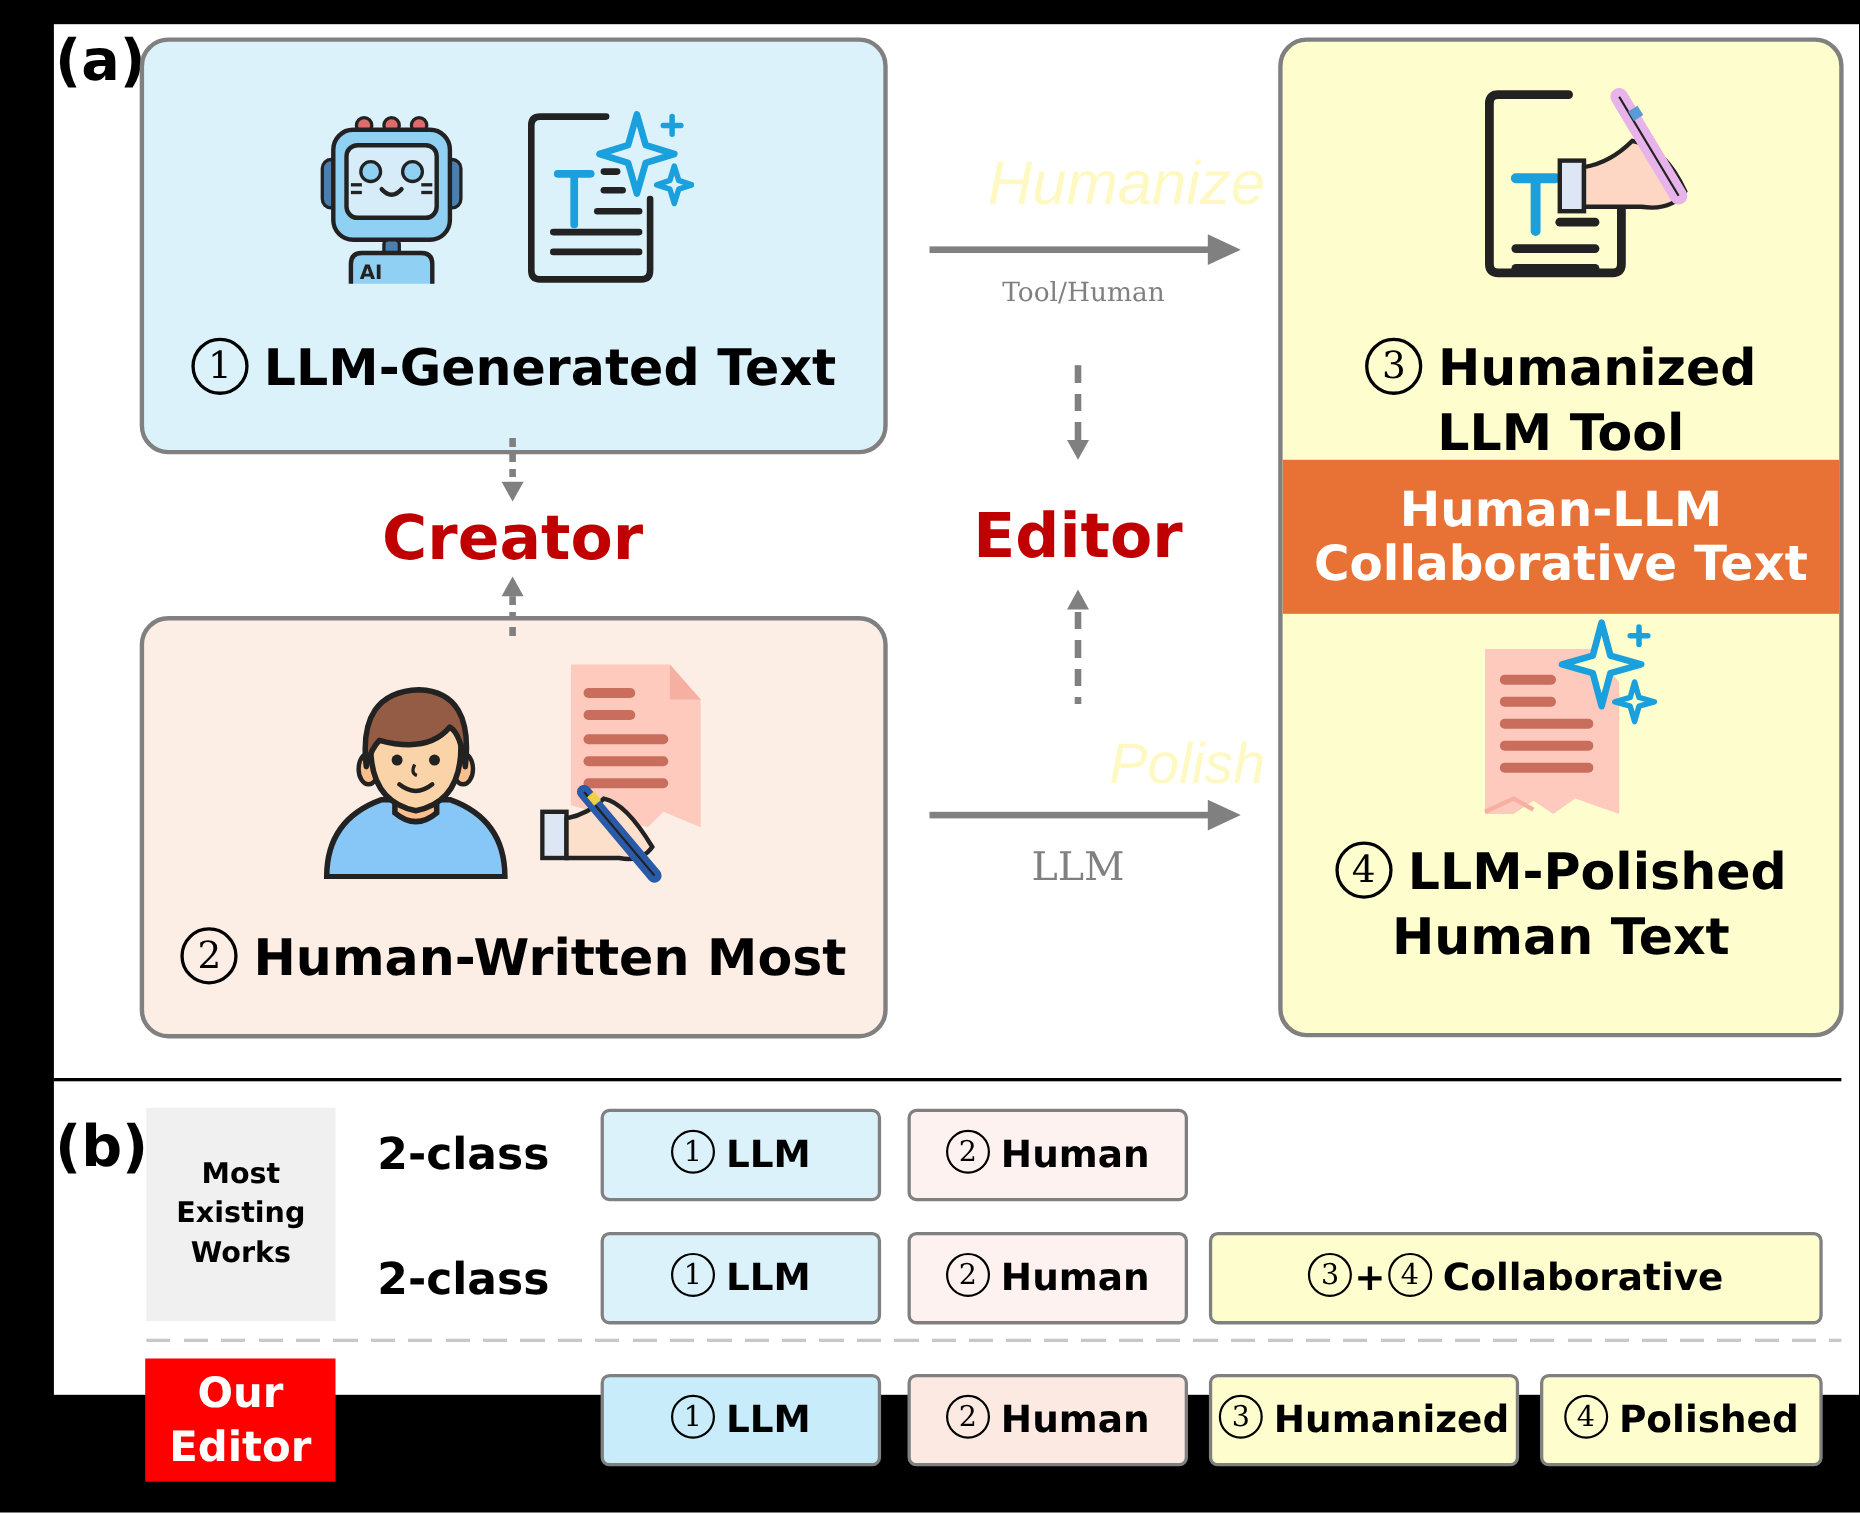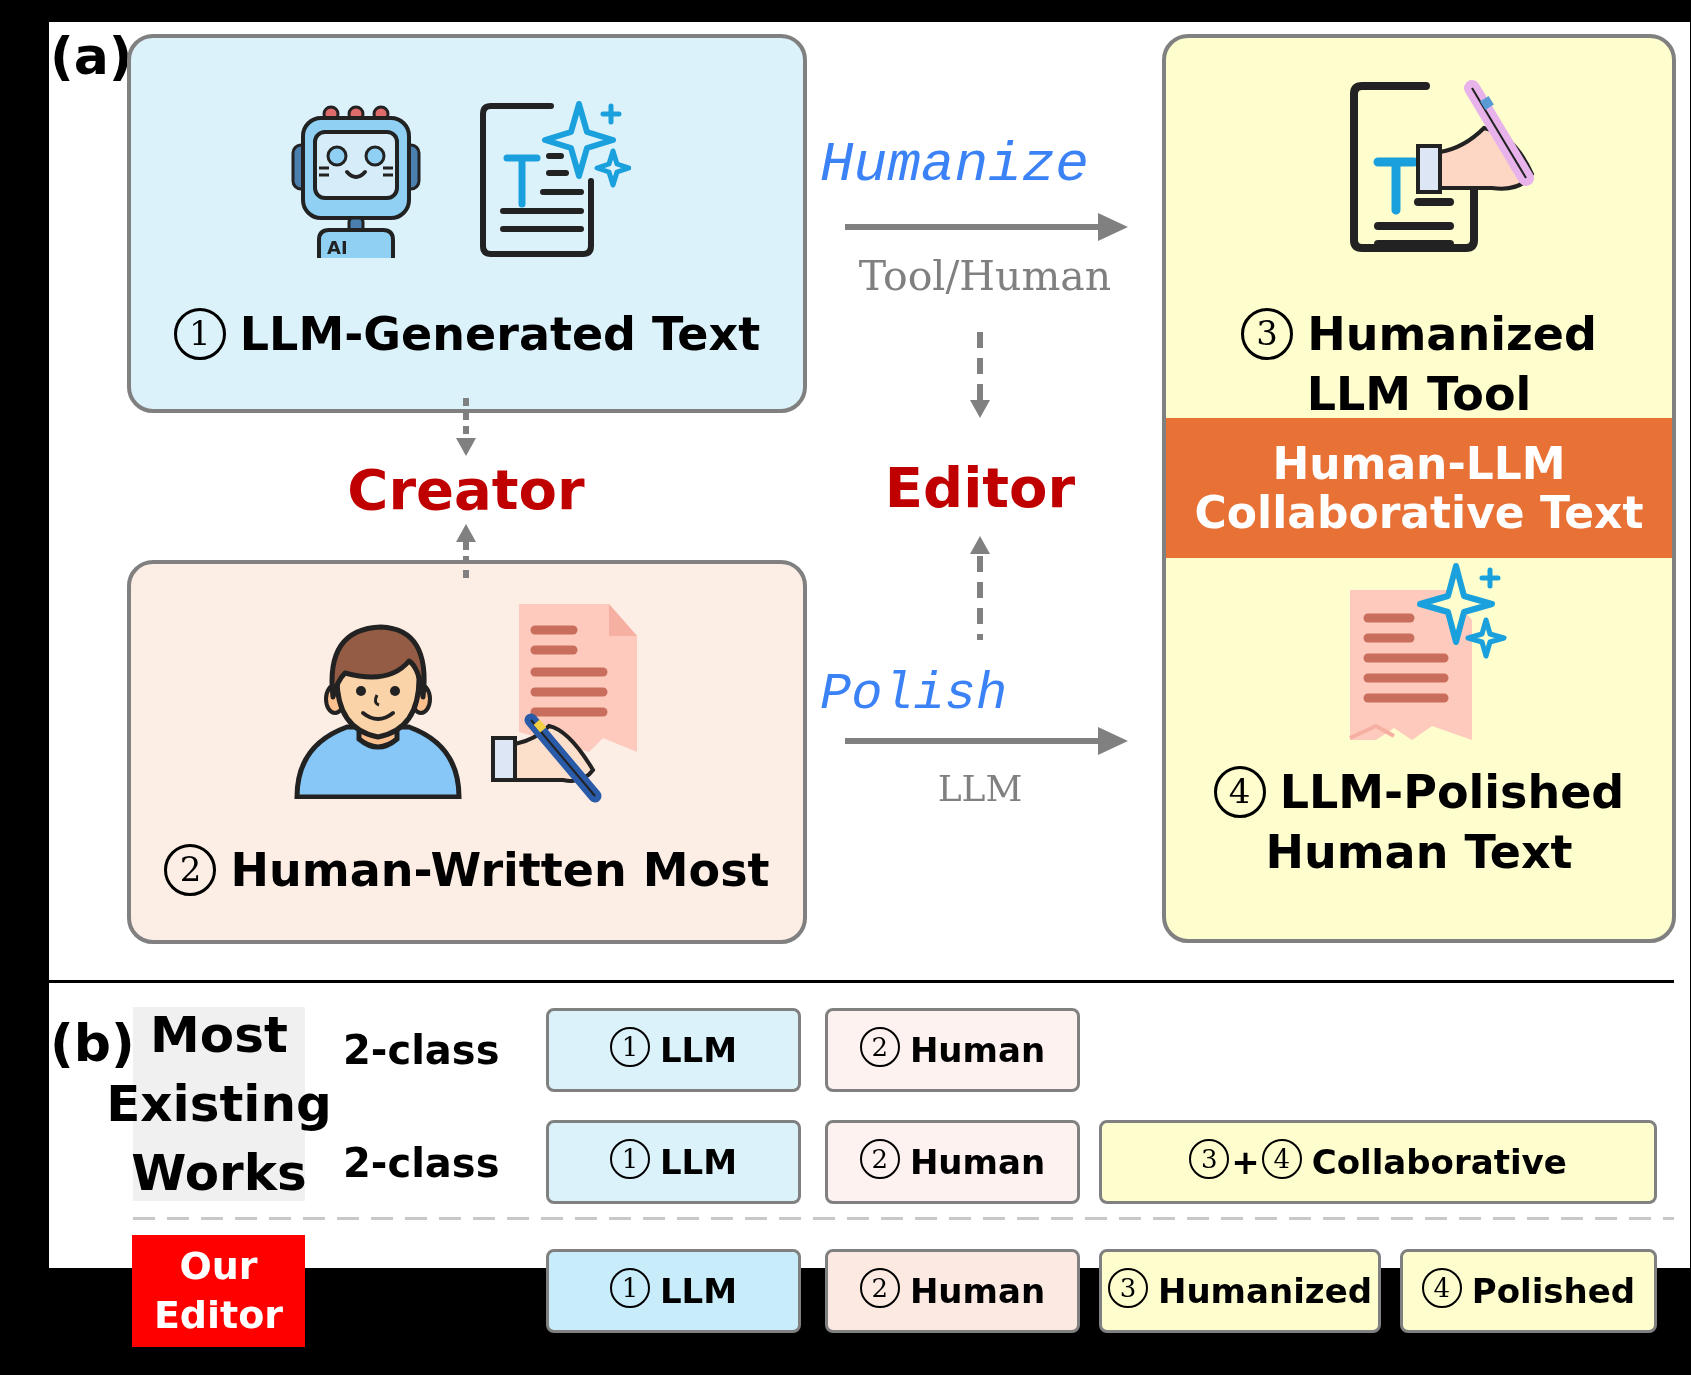--- a/index.html
+++ b/index.html
@@ -14,33 +14,33 @@
   .box-collab{left:1162px;top:34px;width:514px;height:909px;background:#fefdce;overflow:hidden;}
   .box-title{position:absolute;left:0;right:0;text-align:center;font-weight:bold;color:#000;
              font-size:46px;line-height:1.15;white-space:nowrap;}
   .circ{display:inline-flex;align-items:center;justify-content:center;border:3px solid #000;border-radius:50%;
         font-family:"DejaVu Serif","Liberation Serif",serif;font-weight:normal;box-sizing:border-box;vertical-align:middle;}
   .circ.big{width:52px;height:52px;font-size:34px;margin-right:14px;position:relative;top:-4px;}
   .circ.sm{width:40px;height:40px;font-size:26px;margin-right:10px;border-width:2px;position:relative;top:-3px;}
   .orange-band{position:absolute;left:0;right:0;top:380px;height:140px;background:#e87135;color:#fff;
                text-align:center;font-weight:bold;font-size:44px;line-height:1.12;display:flex;flex-direction:column;justify-content:center;}
   .role{font-weight:bold;color:#c00000;font-size:56px;line-height:1;text-align:center;}
-  .serif-italic{font-family:Liberation Mono, monospace;font-style:italic;color:#3b82f6;text-align:left;}
+  .serif-italic{font-family:Liberation Sans, sans-serif;font-style:italic;color:#fef9c3;text-align:right;}
   .serif{font-family:"DejaVu Serif","Liberation Serif",serif;color:#808080;text-align:center;}
   .hline{position:absolute;height:6px;background:#808080;}
   .arrowhead-r{position:absolute;width:0;height:0;border-top:14px solid transparent;border-bottom:14px solid transparent;border-left:30px solid #808080;}
   .vdash{position:absolute;width:6px;background:repeating-linear-gradient(to bottom,#808080 0 16px,transparent 16px 26px);}
   .vdash-dot{position:absolute;width:6px;background:repeating-linear-gradient(to bottom,#808080 0 8px,transparent 8px 14px);}
   .arrowhead-d{position:absolute;width:0;height:0;border-left:10px solid transparent;border-right:10px solid transparent;border-top:18px solid #808080;}
   .arrowhead-u{position:absolute;width:0;height:0;border-left:10px solid transparent;border-right:10px solid transparent;border-bottom:18px solid #808080;}
   .divider{position:absolute;left:49px;top:980px;width:1625px;height:3px;background:#000;}
   .dash-h{position:absolute;left:133px;top:1217px;width:1541px;height:3px;
           background:repeating-linear-gradient(to right,#c8c8c8 0 22px,transparent 22px 34px);}
   .gray-block{position:absolute;left:133px;top:1007px;width:172px;height:194px;background:#f0f0f0;
-              display:flex;flex-direction:column;justify-content:center;align-items:center;font-weight:bold;font-size:50px;line-height:1.38;color:#000;}
+              display:flex;flex-direction:column;justify-content:center;align-items:center;font-weight:bold;font-size:26px;line-height:1.38;color:#000;}
   .red-block{position:absolute;left:132px;top:1235px;width:173px;height:112px;background:#ff0000;color:#fff;
              display:flex;flex-direction:column;justify-content:center;align-items:center;font-weight:bold;font-size:38px;line-height:1.3;}
   .rowlabel{position:absolute;font-weight:bold;font-size:40px;color:#000;line-height:1;}
   .chip{position:absolute;border:3px solid #808080;border-radius:8px;box-sizing:border-box;display:flex;align-items:center;justify-content:center;
         font-weight:bold;font-size:34px;color:#000;white-space:nowrap;}
   .c-llm{background:#dcf2fb;}
   .c-llm.dark{background:#c9ecfa;}
   .c-human{background:#fdf2ef;}
   .c-human.dark{background:#fbe9e2;}
   .c-col{background:#fefdce;}
@@ -163,21 +163,21 @@
   </svg>
   <div class="box-title" style="top:728px;">
     <div><span class="circ big">4</span><span>LLM-Polished</span></div>
     <div style="margin-top:4px;">Human Text</div>
   </div>
 </div>
 
 <div class="abs serif-italic" style="left:820px;top:133px;width:330px;font-size:56px;">Humanize</div>
 <div class="hline" style="left:845px;top:224px;width:255px;"></div>
 <div class="arrowhead-r" style="left:1098px;top:213px;"></div>
-<div class="abs serif" style="left:820px;top:252px;width:330px;font-size:41px;">Tool/Human</div>
+<div class="abs serif" style="left:820px;top:252px;width:330px;font-size:24px;">Tool/Human</div>
 
 <div class="vdash" style="left:977px;top:332px;height:68px;"></div>
 <div class="arrowhead-d" style="left:970px;top:400px;"></div>
 <div class="abs role" style="left:830px;top:460px;width:300px;">Editor</div>
 <div class="arrowhead-u" style="left:970px;top:536px;"></div>
 <div class="vdash" style="left:977px;top:556px;height:84px;"></div>
 
 <div class="abs serif-italic" style="left:820px;top:665px;width:330px;font-size:52px;">Polish</div>
 <div class="hline" style="left:845px;top:738px;width:255px;"></div>
 <div class="arrowhead-r" style="left:1098px;top:727px;"></div>

